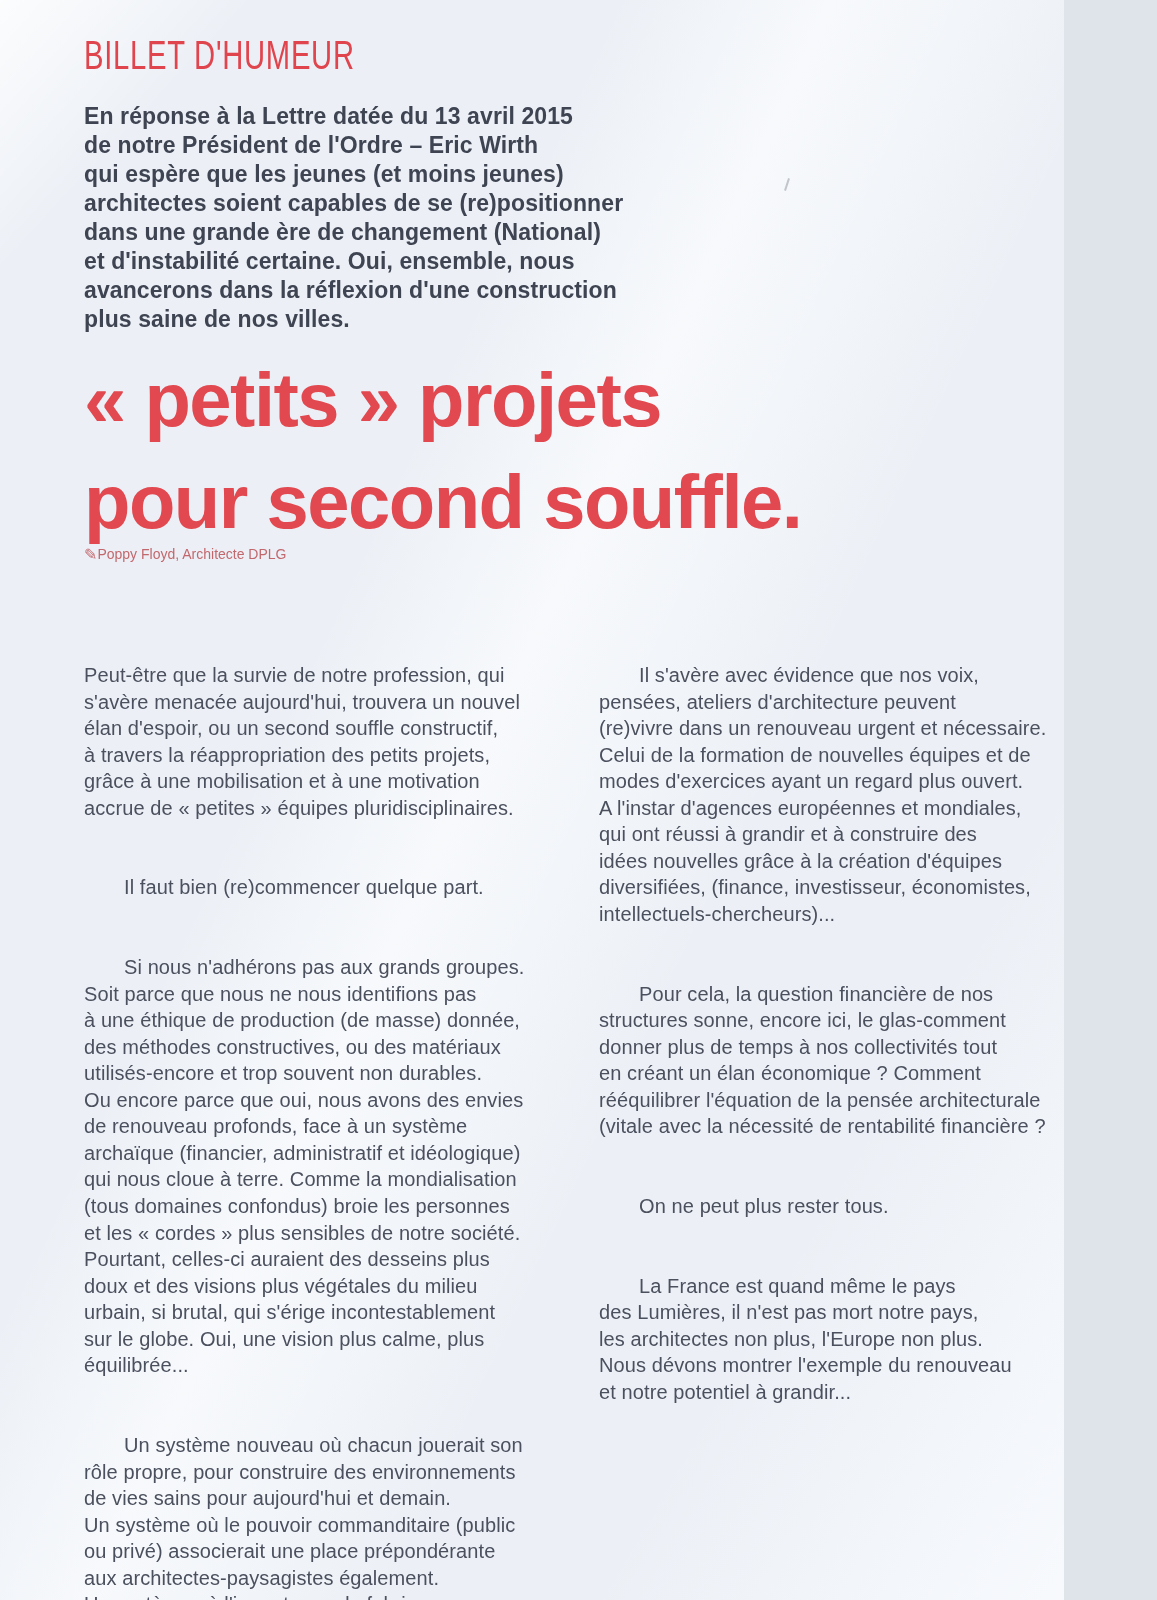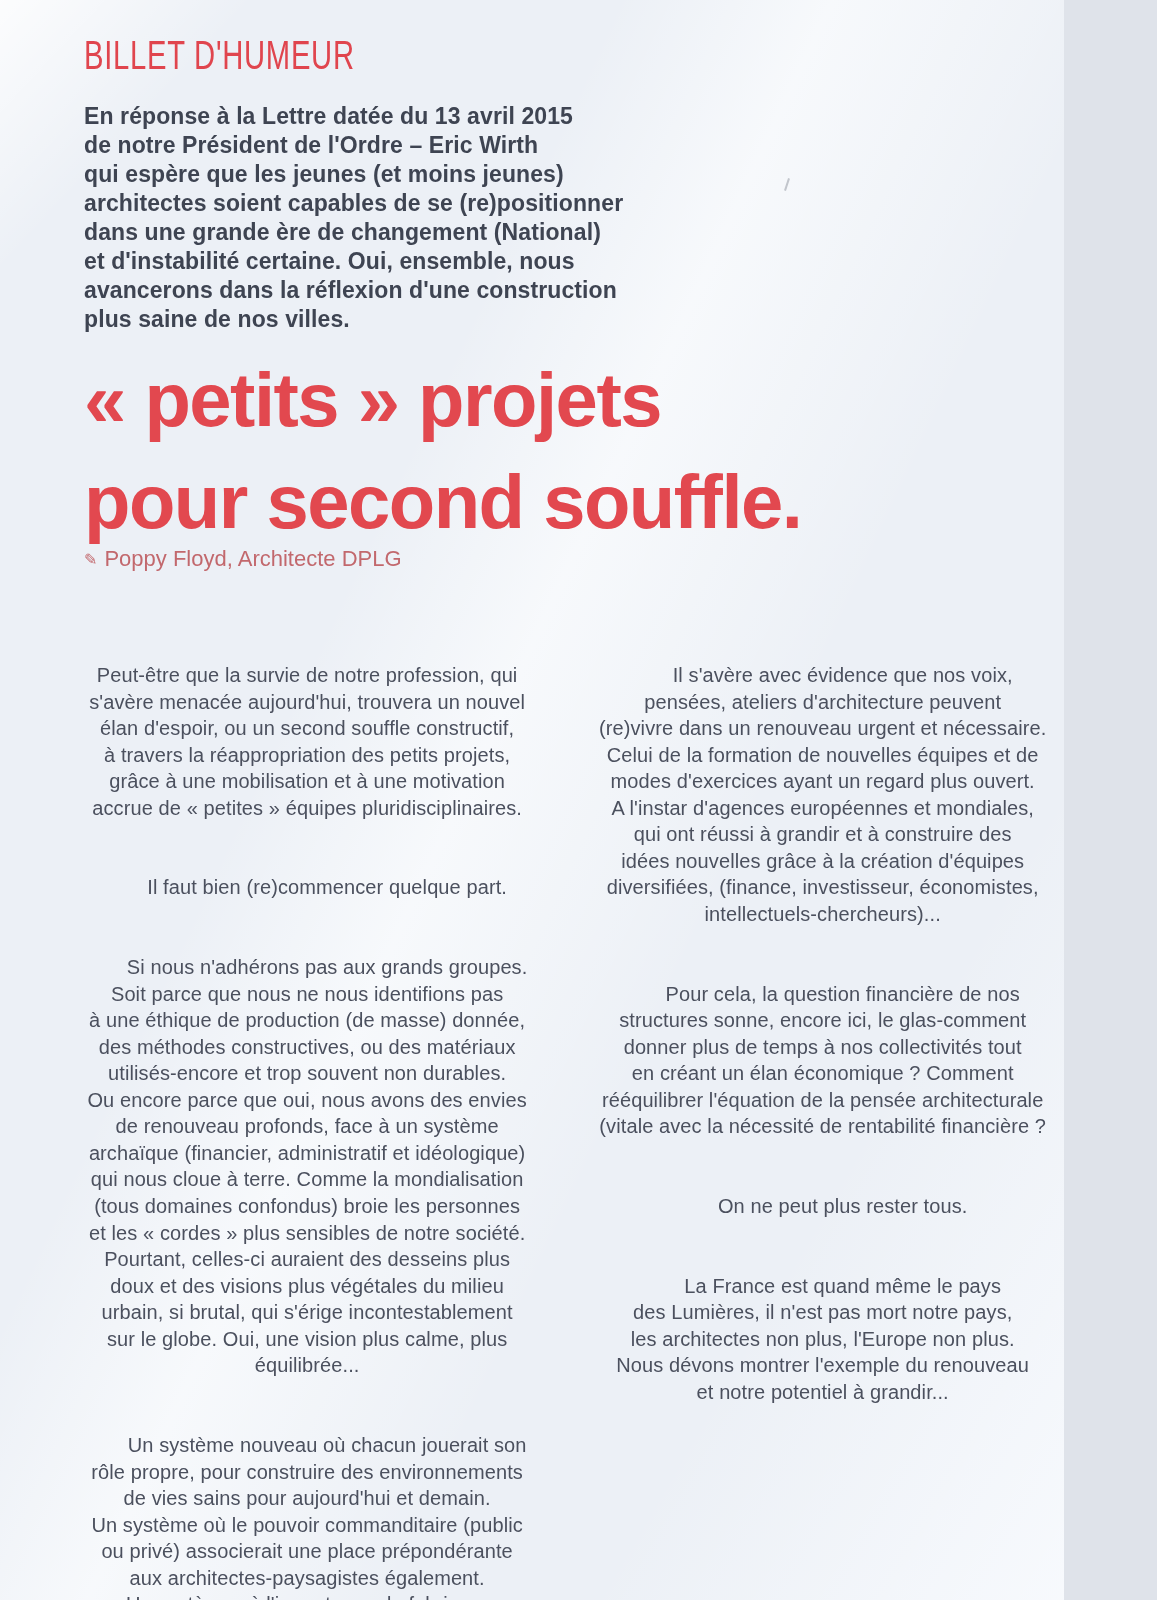--- a/index.html
+++ b/index.html
@@ -28,34 +28,34 @@
     white-space:pre;
   }
   .headline {
     position:absolute; left:68px; top:333px; margin:16px;
     font-size:76px; font-weight:700; line-height:102px;
     color:#e2484f; letter-spacing:-1.5px;
     white-space:pre;
   }
   .byline {
     position:absolute; left:84px; top:546px;
-    font-size:22px; color:#c2686d;
-    display:flex; align-items:center; gap:7px;
+    font-size:14px; color:#c2686d;
+    display:flex; align-items:center; 
   }
   .pencil-glyph { font-size:16px; line-height:1; transform:translateY(1px); }
   .pencil-glyph::before { content:"\270E"; }
   .col {
     position:absolute; top:609px;
     font-size:20px; line-height:26.55px;
     color:#4b505e; letter-spacing:.1px;
     white-space:pre;
   }
   .col-left  { left:84px;  }
   .col-right { left:599px; }
-  .para { margin:0;text-align:center; }
+  .para { margin:0; }
   .para.indent { text-indent:40px; }
   .artifact {
     position:absolute; left:786px; top:178px;
     width:2px; height:13px;
     background:rgba(110,115,130,.38);
     transform:rotate(18deg);
   }
 </style>
 </head>
 <body>

